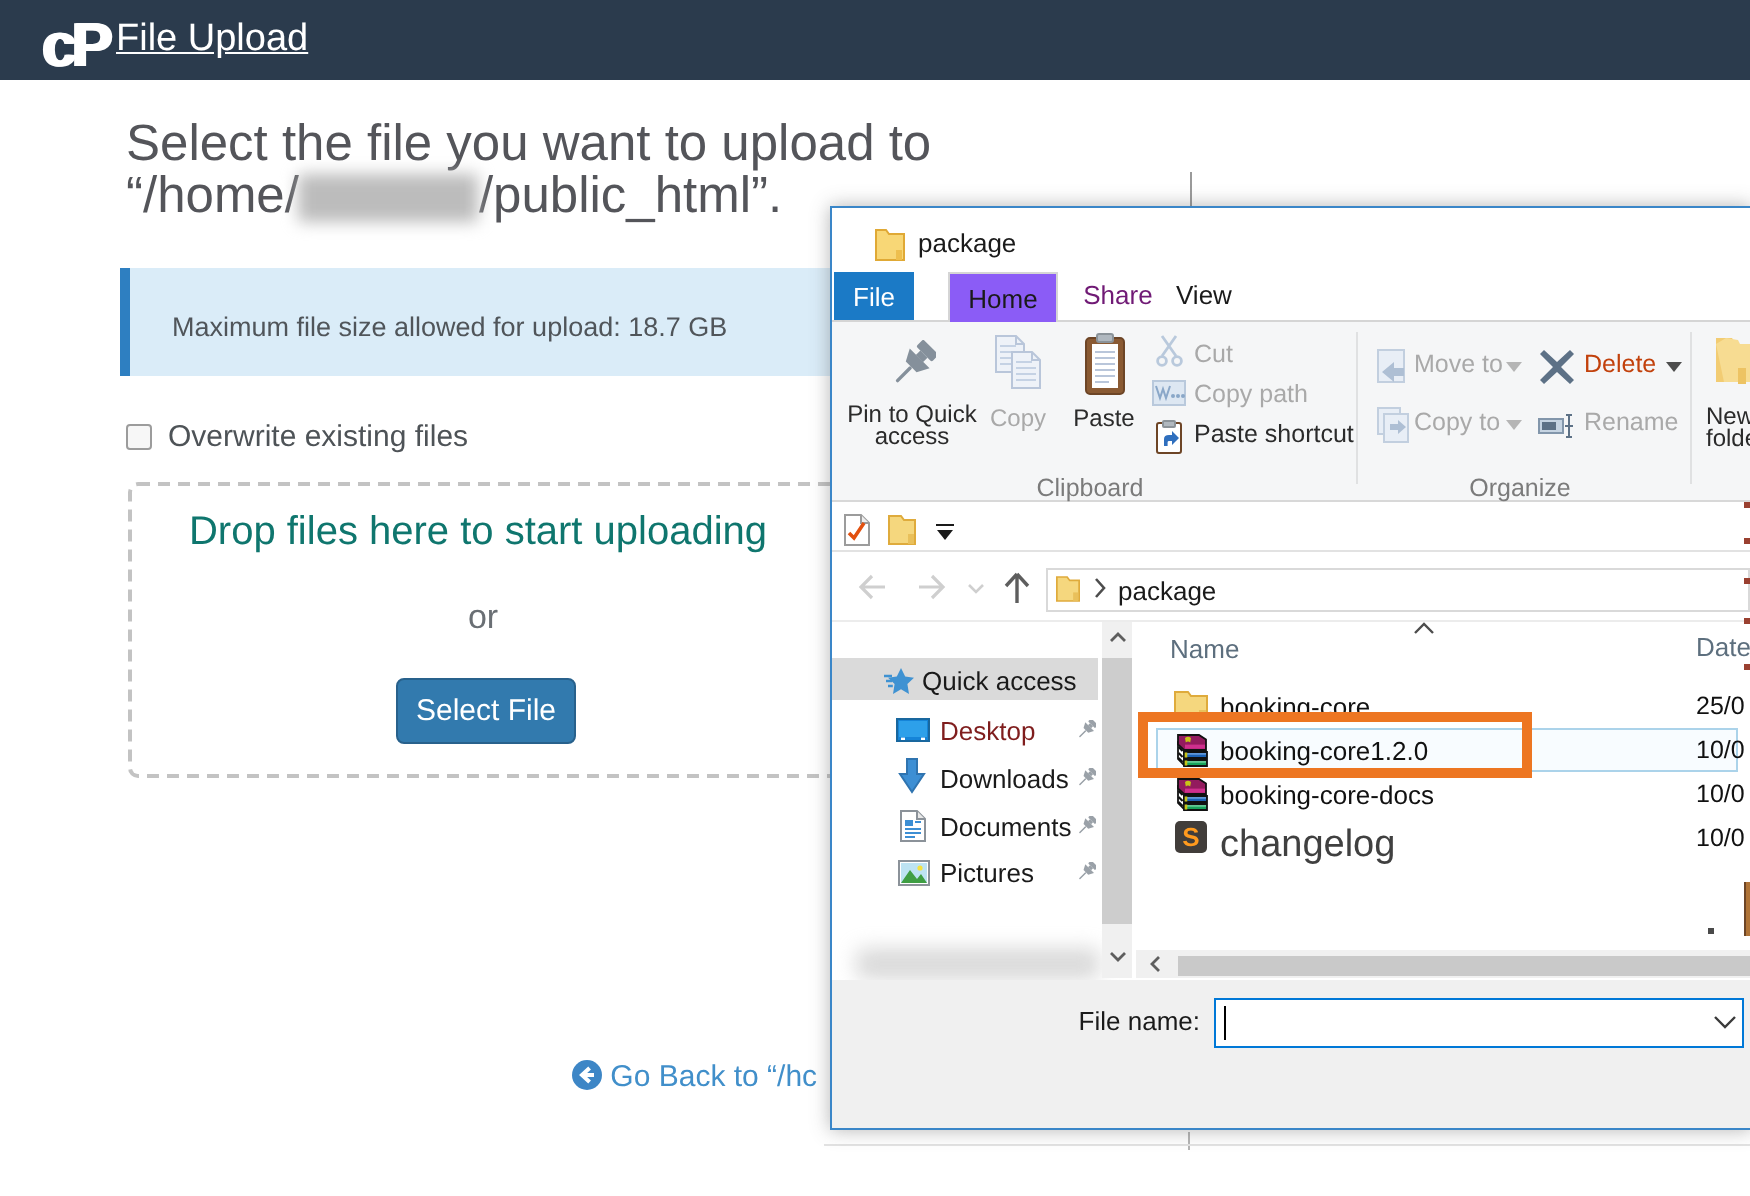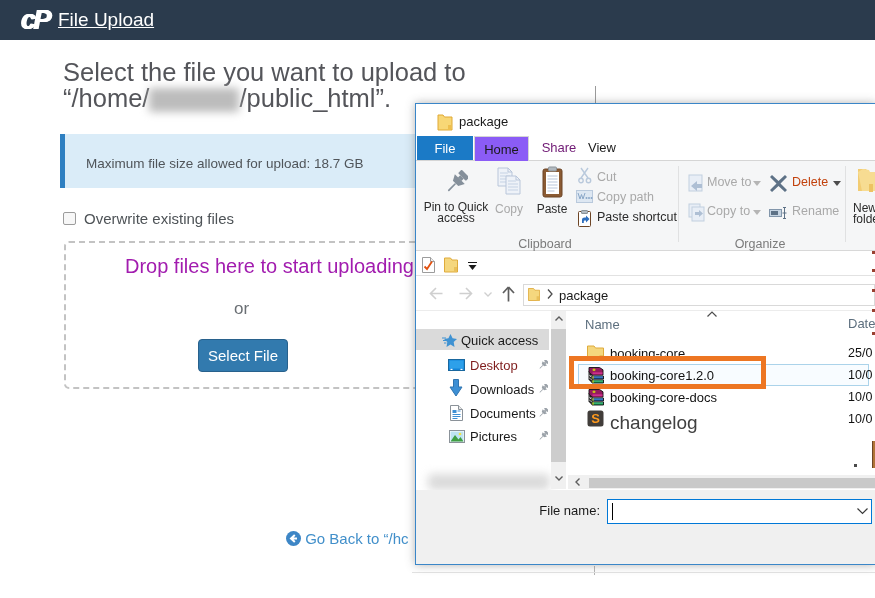--- a/index.html
+++ b/index.html
@@ -2,30 +2,30 @@
 <html><head>
 <meta charset="utf-8">
 <style>
 * { margin:0; padding:0; box-sizing:border-box; }
 html,body { width:875px; height:598px; }
 body { font-family:"Liberation Sans",sans-serif; position:relative; background:#fff; overflow:hidden; }
 .abs { position:absolute; }
 
 
 #topbar { position:absolute; left:0; top:0; width:875px; height:40px; background:#2b3b4d; }
-#cplogo { position:absolute; left:21px; top:5px; color:#fff; font-size:27px; font-weight:bold; font-style:italic; letter-spacing:-2.5px; text-shadow:0.7px 0 0 #fff,-0.7px 0 0 #fff; }
+#cplogo { position:absolute; left:21px; top:5px; color:#fff; font-size:31px; font-weight:bold; letter-spacing:-2.5px; text-shadow:0.7px 0 0 #fff,-0.7px 0 0 #fff; }
 #ttl { position:absolute; left:58px; top:9px; color:#fff; font-size:19px;text-decoration:underline; }
 #h1 { position:absolute; left:63px; top:59px; width:760px; font-size:25.5px; line-height:26px; color:#54555a; }
 .blur1 { display:inline-block; width:90px; height:24px; background:#bcbcbc; border-radius:2px; filter:blur(4px); vertical-align:-5px; }
 #info { position:absolute; left:60px; top:134px; width:776px; height:54px; background:#daecf8; border-left:5px solid #2e7fc1; }
 #info span { position:absolute; left:21px; top:22px; font-size:13.5px; color:#50555a; }
 #chk { position:absolute; left:63px; top:212px; width:13px; height:13px; background:#f7f7f7; border:1px solid #9c9c9c; border-radius:2px; }
 #chklbl { position:absolute; left:84px; top:210px; font-size:15px; color:#4e5357; }
 #dropzone { position:absolute; left:64px; top:241px; width:690px; height:148px; border:2px dashed #c3c3c3; border-radius:5px; }
-#dz1 { position:absolute; left:64px; top:255px; width:350px; text-align:right; font-size:20px; color:#a21caf; white-space:nowrap; }
+#dz1 { position:absolute; left:64px; top:255px; width:350px; text-align:center; font-size:20px; color:#0f766e; white-space:nowrap; }
 #dz2 { position:absolute; left:64px; top:299px; width:355px; text-align:center; font-size:17px; color:#6a6f74; }
 #selbtn { position:absolute; left:198px; top:339px; width:90px; height:33px; background:#327aae; border:1px solid #28618c; border-radius:4px; color:#fff; font-size:15px; text-align:center; line-height:31px; }
 #goback { position:absolute; left:286px; top:530px; font-size:15px; color:#418fca; }
 #goback svg { vertical-align:-2px; }
 
 
 #dlg { position:absolute; left:415px; top:103px; width:461px; height:462px; background:#fff; border:1px solid #3a86c8; box-shadow:0 0 9px rgba(90,90,90,.45); }
 
 #vline1 { position:absolute; left:595px; top:86px; width:1px; height:17px; background:#9a9a9a; }
 #vline2 { position:absolute; left:594px; top:566px; width:1px; height:9px; background:#b5b5b5; }
@@ -56,21 +56,21 @@
 <div id="hline1"></div>
 
 <div id="dlg">
 
 <svg class="abs" style="left:21px;top:8px" width="16" height="21" viewBox="0 0 16 21">
       <path d="M1 3 h5 l1.5 2 H15 v13 H1 z" fill="#f8d776" stroke="#e0a935" stroke-width="1"></path>
       <path d="M11 13 h3 v5 h-3 z" fill="#eebf4e"></path>
     </svg>
 <div class="abs" style="left:43px;top:10px;font-size:13px;color:#1a1a1a">package</div>
 
-<div class="abs" style="left:1px;top:32px;width:56px;height:25px;background:#1b7ac6;color:#fff;font-size:13px;text-align:center;line-height:25px">File</div>
+<div class="abs" style="left:1px;top:32px;width:40px;height:25px;background:#1b7ac6;color:#fff;font-size:13px;text-align:center;line-height:25px">File</div>
 <div class="abs" style="left:0;top:56px;width:459px;height:1px;background:#d5d5d5"></div>
 <div class="abs" style="left:58px;top:32px;width:55px;height:25px;background:#8b5cf6;border:1px solid #d5d5d5;border-bottom:none;color:#1a1a1a;font-size:13px;text-align:center;line-height:25px">Home</div>
 <div class="abs" style="left:115px;top:32px;width:56px;height:24px;color:#701a75;font-size:13px;text-align:center;line-height:24px">Share</div>
 <div class="abs" style="left:172px;top:32px;width:56px;height:24px;color:#1a1a1a;font-size:13px;text-align:left;line-height:24px">View</div>
 
 <div class="abs" style="left:0;top:57px;width:459px;height:90px;background:#f5f6f7;border-bottom:1px solid #d8d8d8"></div>
 <svg class="abs" style="left:30px;top:66px" width="22" height="26" viewBox="0 0 20 26">
       <g fill="#85909b" transform="rotate(45 10 12)">
         <rect x="4.5" y="0" width="11" height="5" rx="1"></rect>
         <rect x="7.5" y="5" width="5" height="3.2"></rect>

